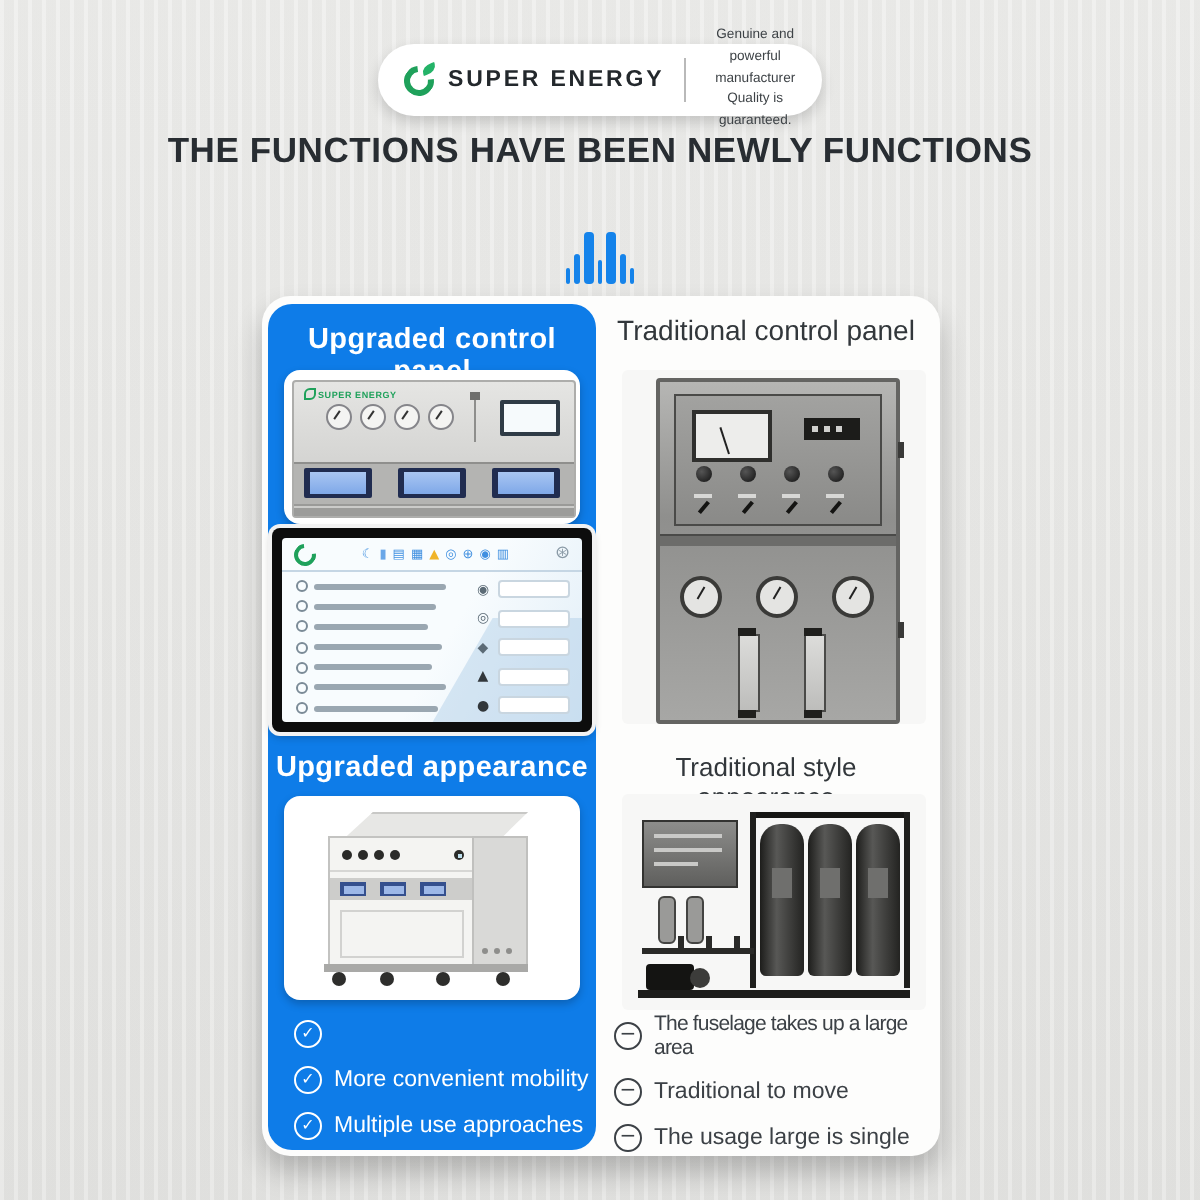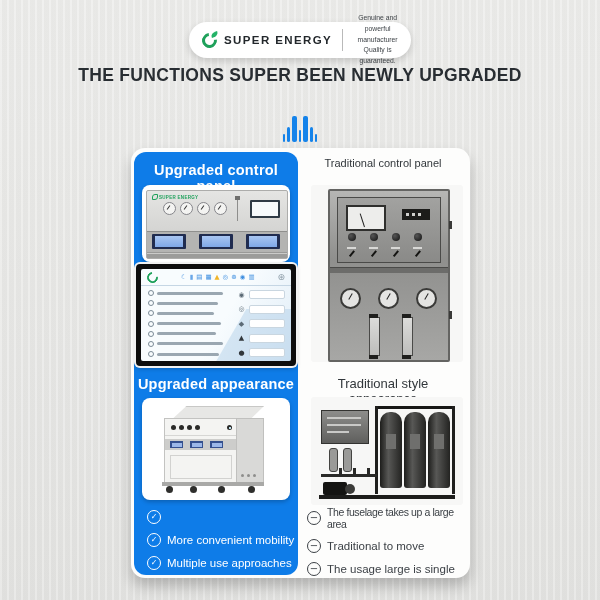--- a/index.html
+++ b/index.html
@@ -34,21 +34,21 @@
   
   .main-card{position:absolute;left:131px;top:148px;width:339px;height:430px;background:#fdfdfc;
     border-radius:14px;box-shadow:0 8px 14px rgba(0,0,0,.22);}
   .blue-panel{position:absolute;left:3px;top:4px;width:164px;height:423px;background:#0e7ce8;border-radius:12px;}
   .bp-header{position:absolute;left:0;width:164px;text-align:center;color:#fff;font-size:14.5px;font-weight:600;letter-spacing:.2px;}
   .bp-h1{top:10px;} .bp-h2{top:224px;}
   .bp-card{position:absolute;left:8px;width:148px;background:#fff;border-radius:8px;box-shadow:0 2px 4px rgba(0,0,0,.22);}
   .bp-card1{top:33px;height:77px;} .bp-card2{top:246px;height:102px;}
   
   .rt-header{position:absolute;width:160px;left:172px;text-align:center;color:#32373b;font-weight:500;}
-  .rt-h1{top:9px;font-size:11px;} .rt-h2{top:228px;font-size:13px;}
+  .rt-h1{top:9px;font-size:14px;} .rt-h2{top:228px;font-size:13px;}
   .rt-photo{position:absolute;left:180px;width:152px;background:#f7f7f6;border-radius:3px;}
   .rt-photo1{top:37px;height:177px;} .rt-photo2{top:249px;height:108px;}
   
   .bullets{position:absolute;top:358px;display:flex;flex-direction:column;gap:9px;}
   .bullets.left{left:13px;width:150px;} .bullets.right{left:176px;width:158px;}
   .bullet{display:flex;align-items:center;gap:6px;}
   .b-ic{flex:none;width:12px;height:12px;border-radius:50%;font-size:8px;line-height:12px;text-align:center;
     font-family:"DejaVu Sans",sans-serif;}
   .b-ic.check{border:1px solid #fff;color:#fff;}
   .b-ic.minus{border:1px solid #3c4146;color:#3c4146;font-size:10px;line-height:11px;}
@@ -179,21 +179,21 @@
         <i class="leaf-leaf"></i>
     </span>
     <span class="brand-name">SUPER ENERGY</span>
     <span class="pill-divider"></span>
     <span class="tagline">
       <span>Genuine and powerful manufacturer</span><br>
       <span>Quality is guaranteed.</span>
     </span>
   </div>
 
-  <div class="headline h-line1">THE FUNCTIONS SUPER BEEN NEWLY UPGRADED</div>
+  <div class="headline h-line1">THE FUNCTIONS HAVE BEEN NEWLY FUNCTIONS</div>
   <div class="equalizer">
       <i></i>
       <i></i>
       <i></i>
       <i></i>
       <i></i>
       <i></i>
       <i></i>
     </div>
 

